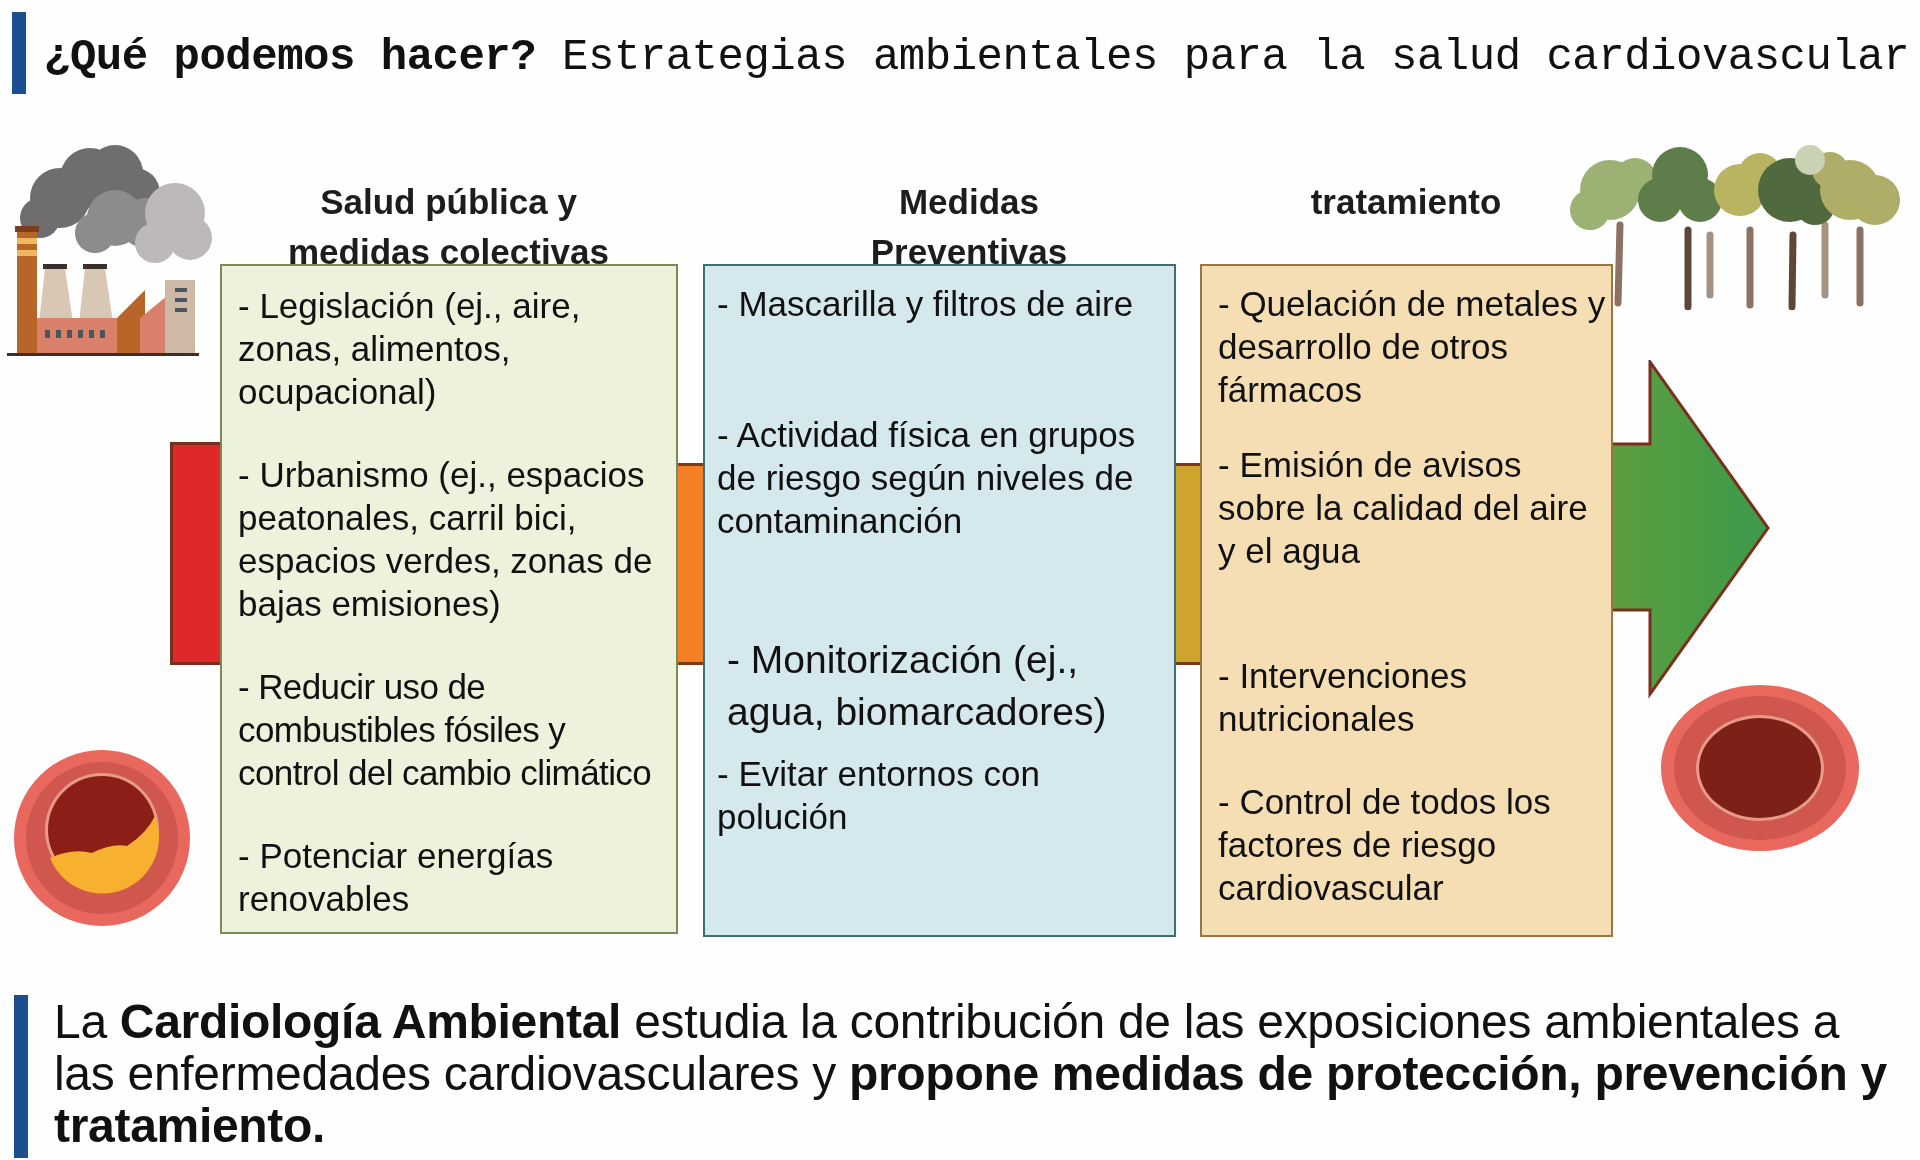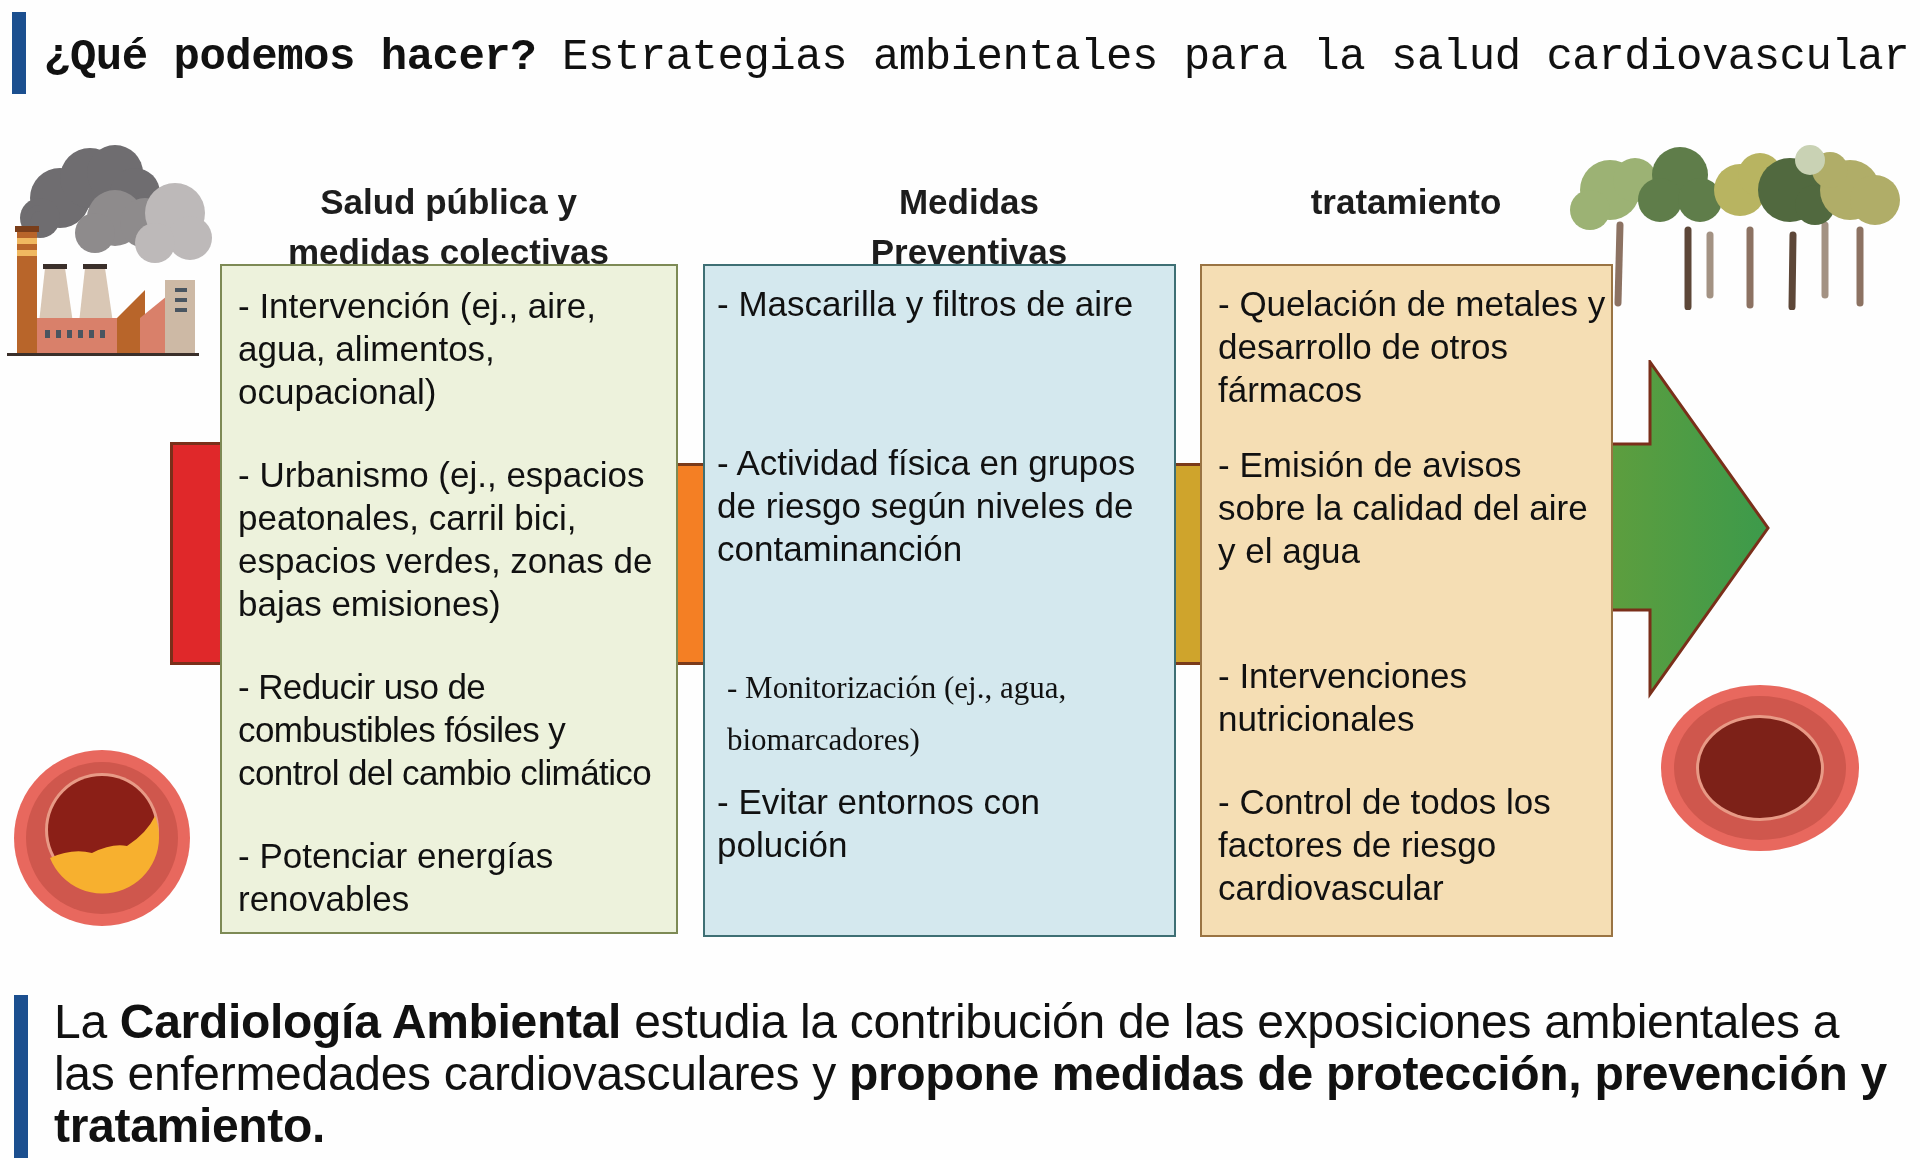--- a/index.html
+++ b/index.html
@@ -131,32 +131,32 @@
 <div class="abs col-head" style="left:733px;top:153px;width:472px;">
   <div>Medidas</div>
   <div>Preventivas</div>
 </div>
 <div class="abs col-head" style="left:1200px;top:153px;width:412px;">
   <div>tratamiento</div>
 </div>
 
 <div class="abs box" style="left:220px;top:264px;width:458px;height:670px;background:#edf2dc;border-color:#7d8a55;">
   <div class="box-text abs" style="left:16px;top:18px;width:430px;">
-    <div class="item">- Intervención (ej., aire, agua, alimentos, ocupacional)</div>
+    <div class="item">- Legislación (ej., aire, zonas, alimentos, ocupacional)</div>
     <div class="item">- Urbanismo (ej., espacios peatonales, carril bici, espacios verdes, zonas de bajas emisiones)</div>
     <div class="item" style="letter-spacing:-0.6px;">- Reducir uso de combustibles fósiles y control del cambio climático</div>
     <div class="item">- Potenciar energías renovables</div>
   </div>
 </div>
 
 <div class="abs box" style="left:703px;top:264px;width:473px;height:673px;background:#d4e8ee;border-color:#3e6f74;">
   <div class="box-text abs" style="left:12px;top:16px;width:450px;">
-    <div style="margin-bottom:116px;">- Mascarilla y filtros de aire</div>
+    <div style="margin-bottom:88px;">- Mascarilla y filtros de aire</div>
     <div style="margin-bottom:92px;">- Actividad física en grupos de riesgo según niveles de contaminanción</div>
-    <div style="font-size:31px;line-height:52px;padding-left:10px;margin-bottom:14px;font-family:Liberation Serif, serif;">- Monitorización (ej., agua, biomarcadores)</div>
+    <div style="font-size:39px;line-height:52px;padding-left:10px;margin-bottom:14px;">- Monitorización (ej., agua, biomarcadores)</div>
     <div>- Evitar entornos con polución</div>
   </div>
 </div>
 
 <div class="abs box" style="left:1200px;top:264px;width:413px;height:673px;background:#f5deb4;border-color:#9a7443;">
   <div class="box-text abs" style="left:16px;top:16px;width:390px;">
     <div style="margin-bottom:32px;">- Quelación de metales y desarrollo de otros fármacos</div>
     <div style="margin-bottom:82px;">- Emisión de avisos sobre la calidad del aire y el agua</div>
     <div style="margin-bottom:40px;">- Intervenciones nutricionales</div>
     <div>- Control de todos los factores de riesgo cardiovascular</div>

